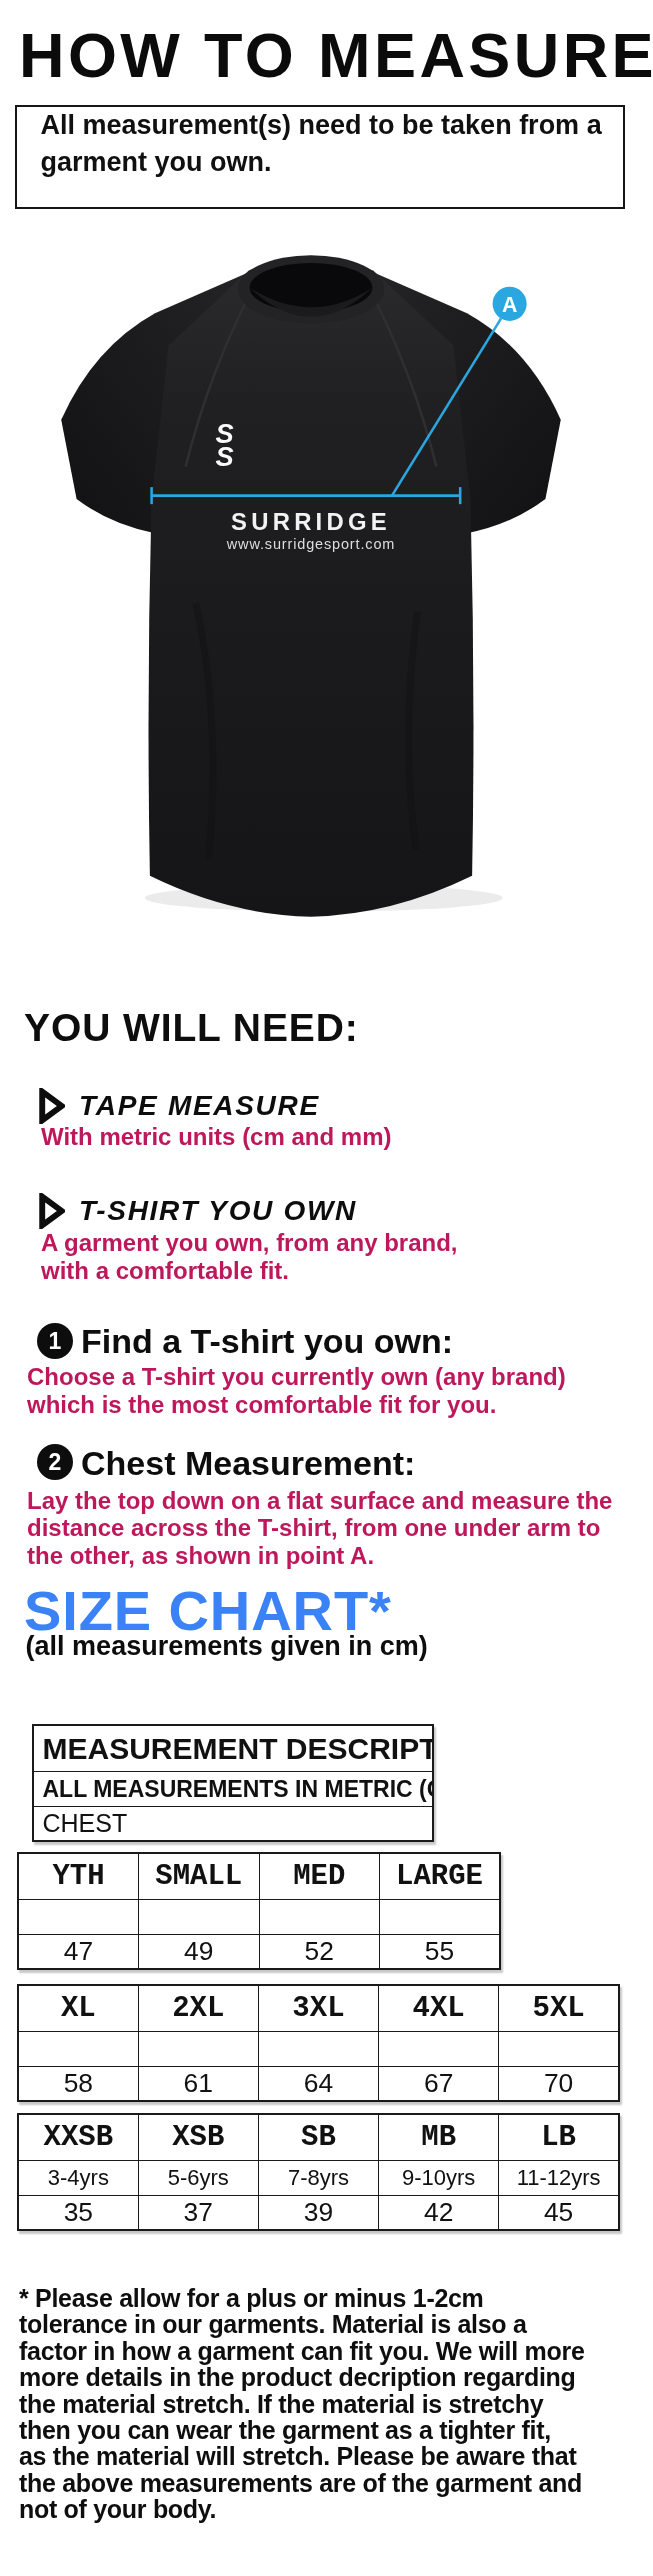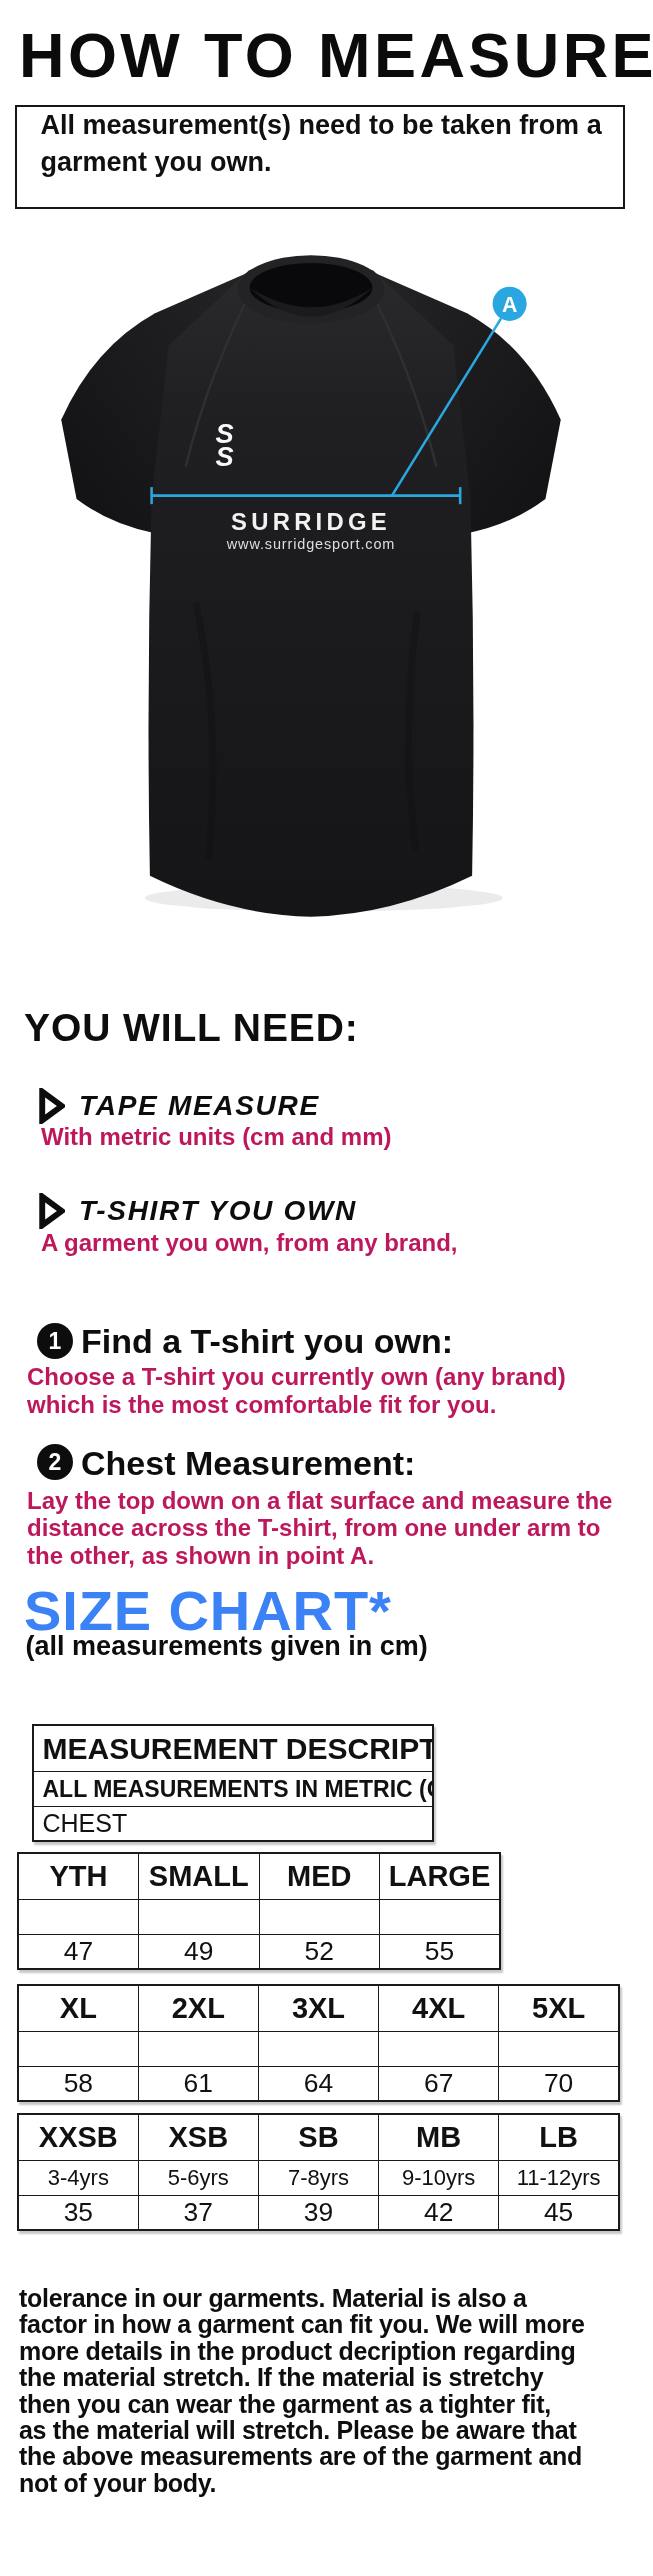--- a/index.html
+++ b/index.html
@@ -69,21 +69,21 @@
   }
   table.sz{
     position:absolute;border-collapse:collapse;table-layout:fixed;
     background:#ffffff;border:2.6px solid #1a1a1a;
     box-shadow:1.7px 2.6px 1.7px rgba(0,0,0,0.22);
   }
   table.sz td{
     border:1.7px solid #1a1a1a;text-align:center;vertical-align:middle;
     overflow:hidden;white-space:nowrap;
   }
-  table.sz tr.hd td{height:43px;font-weight:bold;font-size:29px;}
+  table.sz tr.hd td{height:43px;font-weight:bold;font-size:29px;font-family:Liberation Mono, monospace;}
   table.sz tr.mid td{height:32px;font-size:22px;font-weight:normal;margin-left:48px;}
   table.sz tr.val td{height:31px;font-size:26.4px;font-weight:normal;}
 
   #meas-table td{text-align:left;padding-left:8.5px;}
   #meas-table tr.r1 td{height:43px;font-size:30px;font-weight:bold;}
   #meas-table tr.r2 td{height:32px;font-size:23px;font-weight:bold;}
   #meas-table tr.r3 td{height:31px;font-size:25px;font-weight:normal;}
 
   
   #footnote{left:19px;top:2285px;width:626px;}
@@ -160,20 +160,21 @@
     <path d="M5 4 L28 21 L5 38 Z" fill="#ffffff" stroke="#0d0d0d" stroke-width="7" stroke-linejoin="miter"></path>
   </svg>
   <div class="abs need-title" style="left:79px;top:1090px">TAPE MEASURE</div>
   <div class="abs body-text" style="left:41px;top:1123px">With metric units (cm and mm)</div>
 
   <svg class="abs need-icon" style="left:38px;top:1193px" viewBox="0 0 32 42">
     <path d="M5 4 L28 21 L5 38 Z" fill="#ffffff" stroke="#0d0d0d" stroke-width="7" stroke-linejoin="miter"></path>
   </svg>
   <div class="abs need-title" style="left:79px;top:1195px">T-SHIRT YOU OWN</div>
   <div class="abs body-text" style="left:41px;top:1229px">A garment you own, from any brand,</div>
+  <div class="abs body-text" style="left:41px;top:1257px">with a comfortable fit.</div>
 
   <div class="abs step-circle" style="left:37px;top:1323px">1</div>
   <div class="abs body-text step-desc" style="left:27px;top:1363px">Choose a T-shirt you currently own (any brand)</div>
   <div class="abs step-title" style="left:81px;top:1322px">Find a T-shirt you own:</div>
   <div class="abs body-text step-desc" style="left:27px;top:1391px">which is the most comfortable fit for you.</div>
 
   <div class="abs step-circle" style="left:37px;top:1444px">2</div>
   <div class="abs step-title" style="left:81px;top:1444px">Chest Measurement:</div>
   <div class="abs body-text step-desc" style="left:27px;top:1487px">Lay the top down on a flat surface and measure the</div>
   <div class="abs body-text step-desc" style="left:27px;top:1514px">distance across the T-shirt, from one under arm to</div>
@@ -265,20 +266,21 @@
       <td>35</td>
       <td>37</td>
       <td>39</td>
       <td>42</td>
       <td>45</td>
     </tr>
   </tbody>
     </table>
 
   <div id="footnote" class="abs">
+    <div class="fn-line">* Please allow for a plus or minus 1-2cm</div>
     <div class="fn-line">tolerance in our garments. Material is also a</div>
     <div class="fn-line">factor in how a garment can fit you. We will more</div>
     <div class="fn-line">more details in the product decription regarding</div>
     <div class="fn-line">the material stretch. If the material is stretchy</div>
     <div class="fn-line">then you can wear the garment as a tighter fit,</div>
     <div class="fn-line">as the material will stretch. Please be aware that</div>
     <div class="fn-line">the above measurements are of the garment and</div>
     <div class="fn-line">not of your body.</div>
   </div>
 

